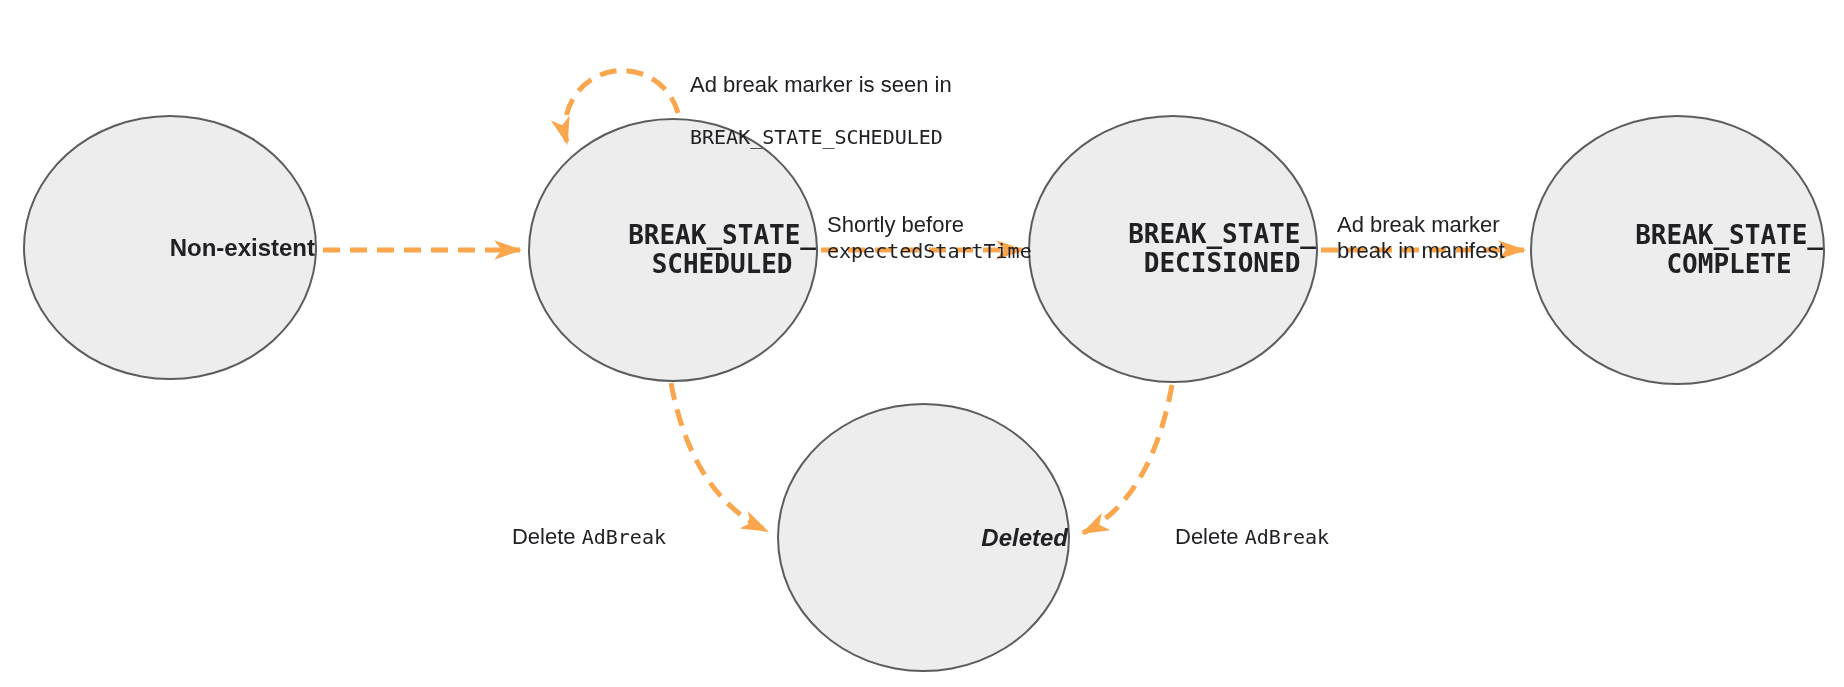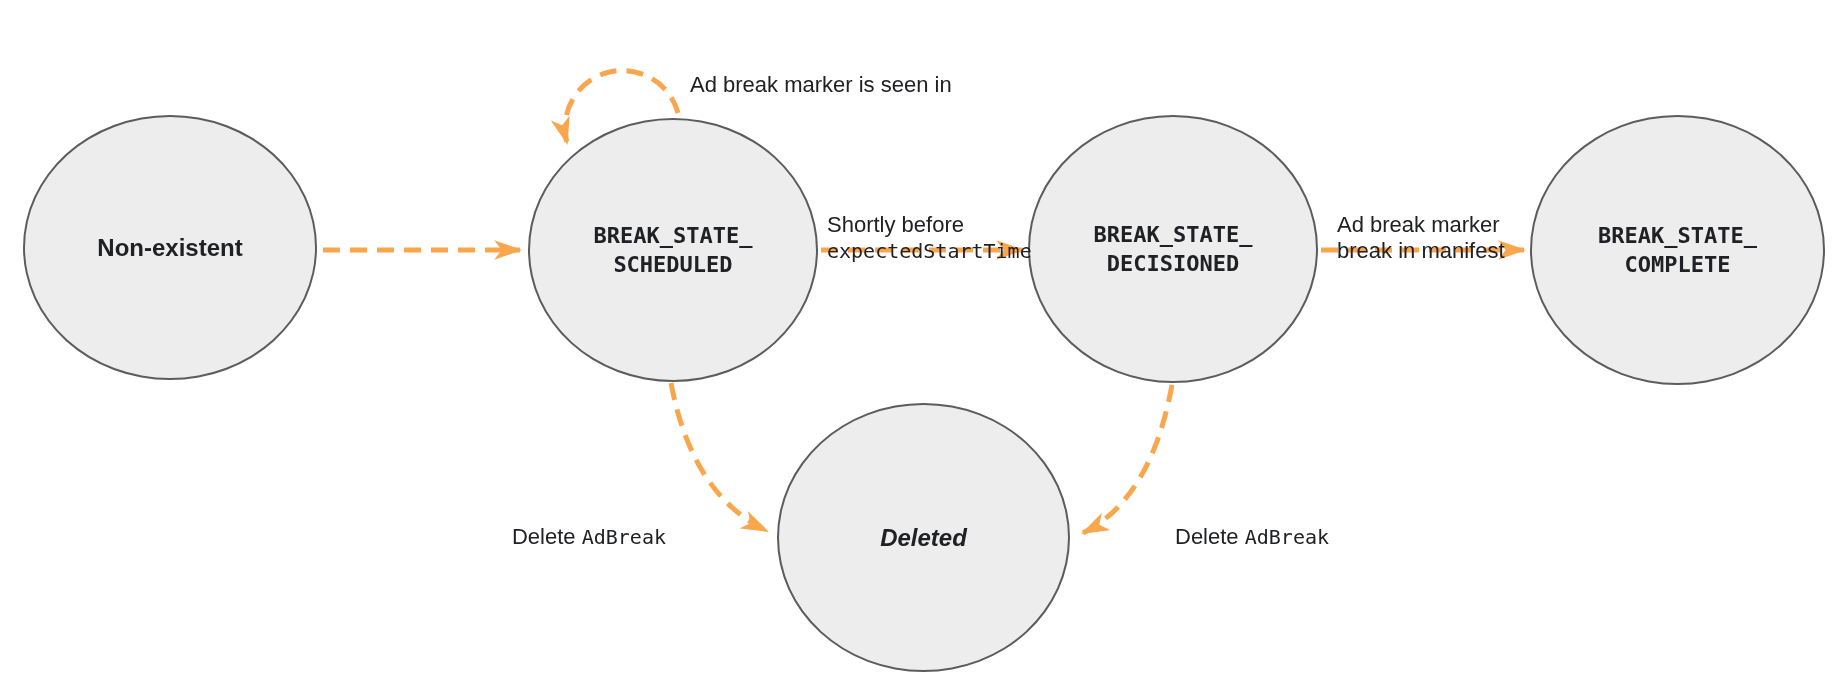--- a/index.html
+++ b/index.html
@@ -26,33 +26,33 @@
     stroke-linecap:butt;
   }
   .arrowhead-shape{fill:var(--arrow);}
   .node{
     position:absolute;
     border:2.5px solid var(--node-border);
     border-radius:50%;
     background:var(--node-fill);
     display:flex;
     align-items:center;
-    justify-content:center;
+    justify-content:flex-end;
     box-sizing:border-box;
   }
   .node-label{
     white-space:pre-line;
     text-align:center;
     font-weight:bold;
     font-size:24px;
     line-height:29px;
   }
   .node-label.code{
     font-family:"DejaVu Sans Mono","Liberation Mono",monospace;
-    font-size:22px;
+    font-size:26px;
   }
   .edge-label{
     position:absolute;
     font-size:22px;
     line-height:26px;
     white-space:nowrap;
     margin-top:40px;
   }
   .edge-label .code{
     font-family:"DejaVu Sans Mono","Liberation Mono",monospace;
@@ -105,20 +105,21 @@
   </div>
 
   <div class="node" style="left:777px;top:403px;width:293px;height:269px;font-style:italic;">
     <div class="node-label">Deleted</div>
   </div>
 
 
   <div class="edge-label" style="left:690px;top:32px;">
     <span>Ad break marker is seen in</span><br>
     <br>
+    <span class="code">BREAK_STATE_SCHEDULED</span>
   </div>
 
   <div class="edge-label" style="left:827px;top:172px;">
     <span>Shortly before</span><br>
     <span class="code">expectedStartTime</span>
   </div>
 
   <div class="edge-label" style="left:1337px;top:172px;">
     <span>Ad break marker</span><br>
     <span>break in manifest</span>

